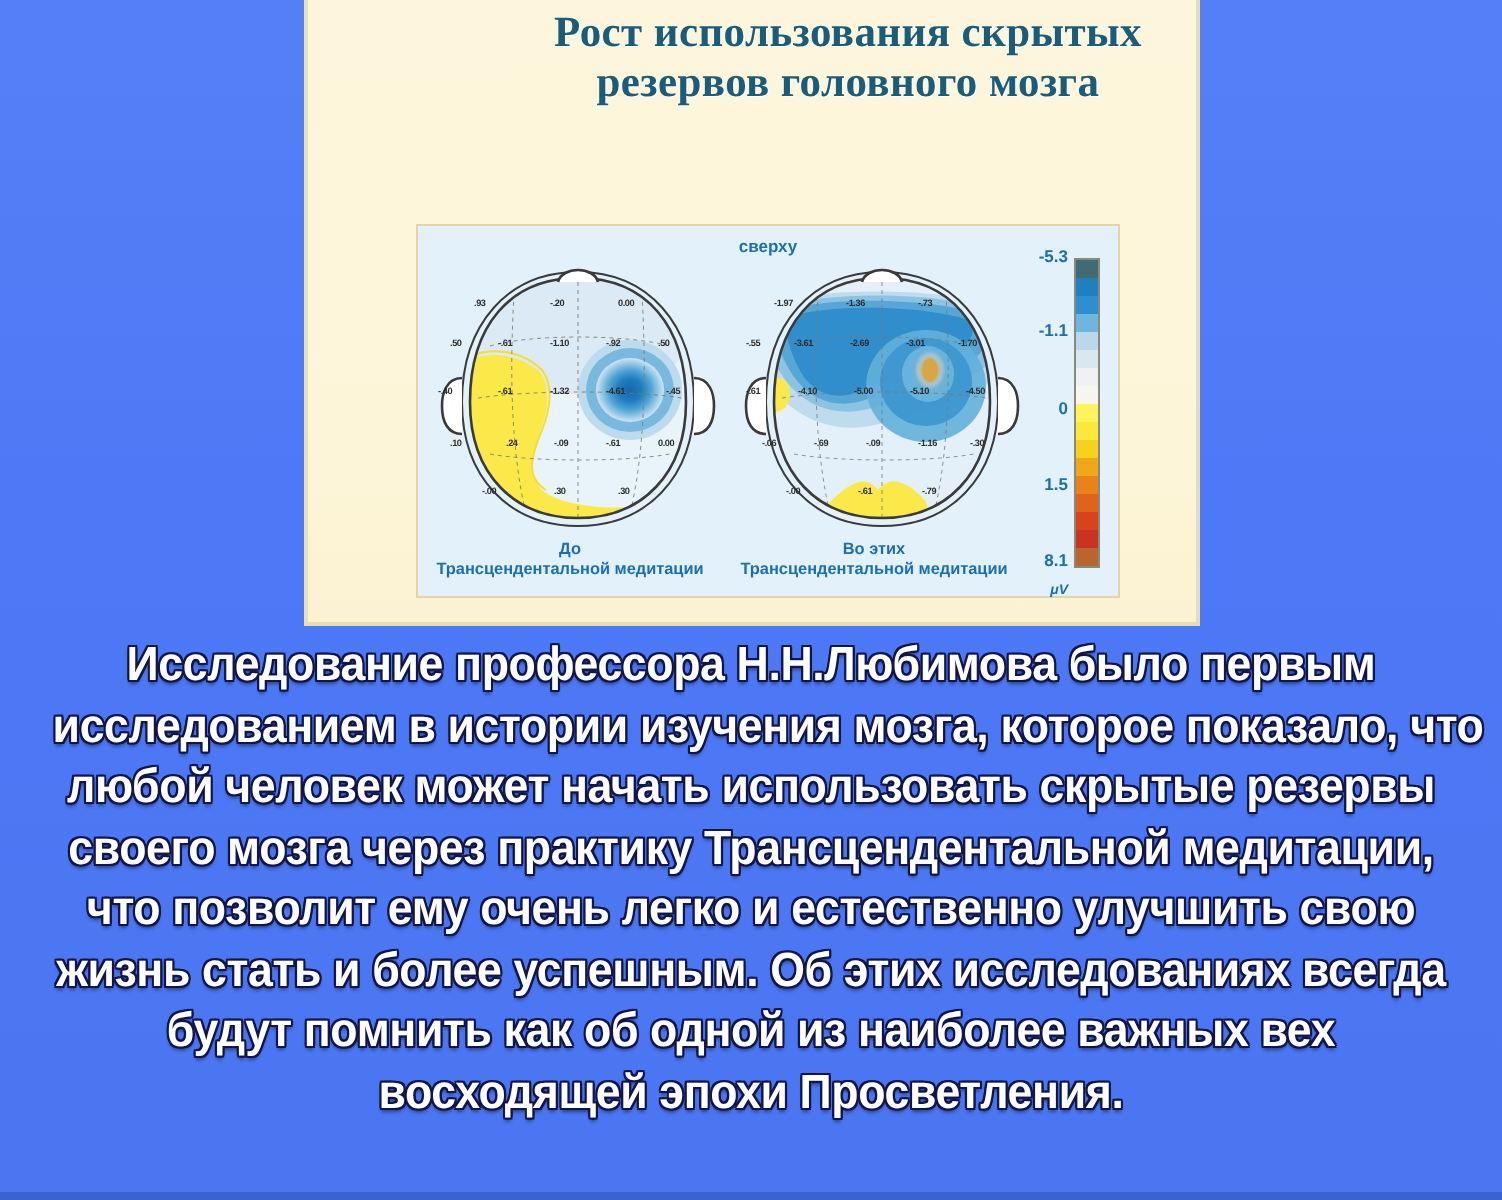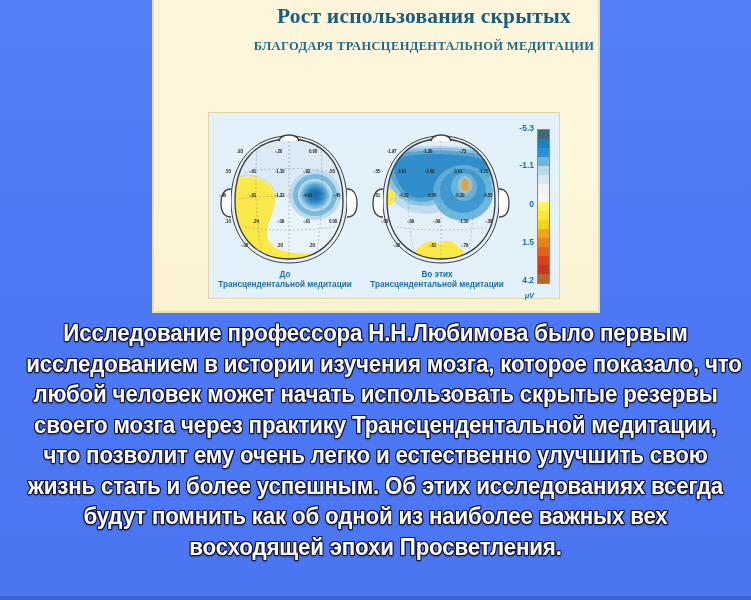--- a/index.html
+++ b/index.html
@@ -129,27 +129,28 @@
 </head>
 <body>
 
 <div id="slide">
 
   <div id="cream-panel">
     <div id="cream-inner"></div>
 
     <div class="title-block">
       <div class="title-line">Рост использования скрытых</div>
-      <div class="subtitle">БЛАГОДАРЯ ТРАНСЦЕНДЕНТАЛЬНОЙ МЕДИТАЦИИ</div>
+      <div class="title-line">резервов головного мозга</div>
     </div>
 
     <div id="chart-panel">
       <div id="chart-panel-inner"></div>
 
       <div class="panel-caption" style="left:0;right:0;margin:0 auto;">
+        <div>сверху</div>
       </div>
 
       <div class="head-wrap head-left">
         <svg width="148" height="140" viewBox="0 0 148 140">
           <defs>
             <clipPath id="clipL">
               <path d="M74 6 C40 6 20 30 20 68 C20 104 42 126 74 126 C106 126 128 104 128 68 C128 30 108 6 74 6 Z"></path>
             </clipPath>
             <radialGradient id="blueFocusL" cx="50%" cy="50%" r="50%">
               <stop offset="0%" stop-color="#1766a8"></stop>
@@ -329,21 +330,21 @@
             <div style="background: rgb(233, 131, 25);"></div>
             <div style="background: rgb(224, 98, 27);"></div>
             <div style="background: rgb(216, 67, 28);"></div>
             <div style="background: rgb(201, 52, 32);"></div>
             <div style="background: rgb(184, 102, 46);"></div>
           </div>
         <div class="cb-tick" id="cbt0" style="top:0px;">-5.3</div>
         <div class="cb-tick" id="cbt1" style="top:37px;">-1.1</div>
         <div class="cb-tick" id="cbt2" style="top:76px;">0</div>
         <div class="cb-tick" id="cbt3" style="top:114px;">1.5</div>
-        <div class="cb-tick" id="cbt4" style="top:152px;">4.2</div>
+        <div class="cb-tick" id="cbt4" style="top:152px;">8.1</div>
         <div id="cb-unit">μV</div>
       </div>
     </div>
   </div>
 
   <div id="body-text">
       <div class="btline">Исследование профессора Н.Н.Любимова было первым</div>
       <div class="btline">исследованием в истории изучения мозга, которое показало, что</div>
       <div class="btline">любой человек  может начать использовать  скрытые резервы</div>
       <div class="btline">своего  мозга через практику Трансцендентальной медитации,</div>

